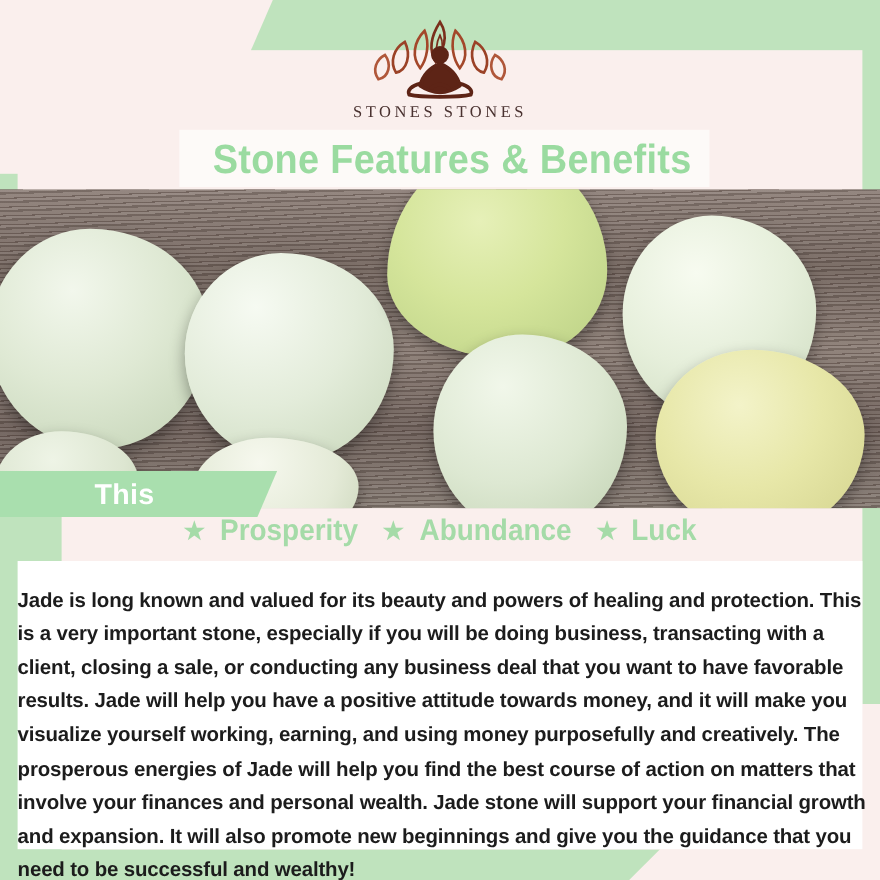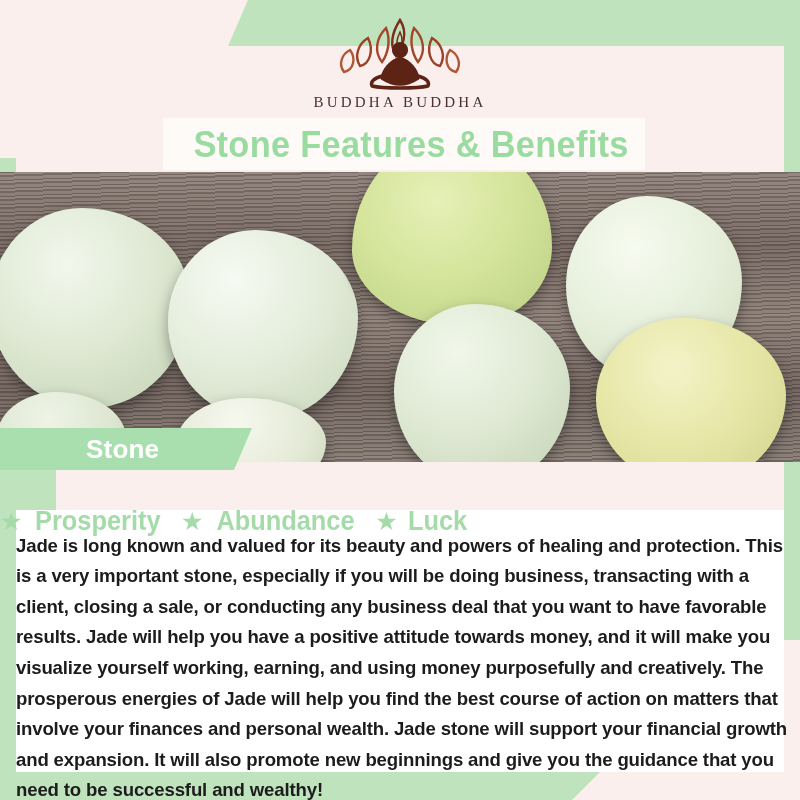--- a/index.html
+++ b/index.html
@@ -123,22 +123,22 @@
   }
   #jade-label{
     margin-left:86px;
     color:#ffffff;
     font-size:26px;font-weight:700;
     letter-spacing:.2px;
   }
 
   
   #keywords{
-    position:absolute;top:506px;left:0;width:800px;
-    z-index:3;
+    position:absolute;top:467px;left:0;width:800px;
+    text-align:center;z-index:3;
     white-space:nowrap;
   }
   .kw{
     display:inline-block;
     font-size:27px;font-weight:700;
     color:#a5dba8;
     transform:scaleX(.94);
     vertical-align:middle;
   }
   .kw-star{
@@ -190,41 +190,41 @@
         <path d="M20 34 C12 38,8 48,14 56 C24 54,26 42,20 34 Z" stroke="#b0573a"></path>
         <path d="M120 34 C128 38,132 48,126 56 C116 54,114 42,120 34 Z" stroke="#b0573a"></path>
       </g>
       <g fill="none" stroke="#5d2416" stroke-width="3.4" stroke-linecap="round" stroke-linejoin="round">
         <circle cx="70" cy="34" r="6.4" fill="#5d2416"></circle>
         <path d="M70 42 C60 46,54 54,52 62 C58 66,64 68,70 68 C76 68,82 66,88 62 C86 54,80 46,70 42 Z" fill="#5d2416"></path>
         <path d="M52 60 C44 62,40 66,42 70 C50 72,58 72,70 72 C82 72,90 72,98 70 C100 66,96 62,88 60"></path>
         <path d="M62 64 C66 60,74 60,78 64"></path>
       </g>
     </svg>
-    <span id="logo-wordmark">BUDDHA BUDDHA</span>
+    <span id="logo-wordmark">STONES STONES</span>
   </div>
 
   <div id="title-banner">
     <span id="title-text">Stone Features &amp; Benefits</span>
   </div>
 
   <div id="photo">
     <div id="photo-surface"></div>
     <div class="stone s1"></div>
     <div class="stone s2"></div>
     <div class="stone s3"></div>
     <div class="stone s5"></div>
     <div class="stone s6"></div>
     <div class="stone s4"></div>
     <div class="stone s8"></div>
     <div class="stone s7"></div>
   </div>
 
   <div id="jade-banner">
-    <span id="jade-label">Stone</span>
+    <span id="jade-label">This</span>
   </div>
 
   <div id="keywords">
     <span class="kw-star">★</span>
     <span class="kw">Prosperity</span>
     <span class="kw-star">★</span>
     <span class="kw">Abundance</span>
     <span class="kw-star">★</span>
     <span class="kw">Luck</span>
   </div>

